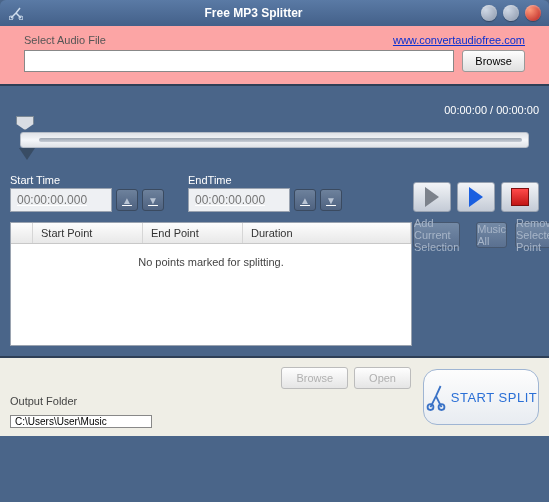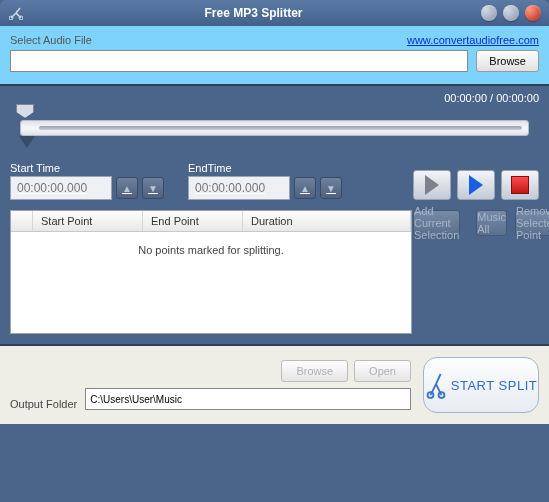--- a/index.html
+++ b/index.html
@@ -6,28 +6,28 @@
   body { width: 549px; height: 502px; background: #4a6589; overflow: hidden; }
 
   .titlebar { height: 26px; background: linear-gradient(#5a7aa5, #436089); display: flex; align-items: center; padding: 8px 8px; color: #fff; font-size: 12px; border-radius: 6px 6px 0 0; position: relative; }
   .titlebar .icon-box { width: 16px; height: 16px; margin-right: 8px; display:flex; align-items:center; justify-content:center; }
   .titlebar .title { flex: 1; text-align: center; font-weight: bold; }
   .titlebar .win-btn { width: 16px; height: 16px; border-radius: 50%; margin-left: 6px; box-shadow: inset 0 1px 2px rgba(255,255,255,.4), 0 1px 1px rgba(0,0,0,.3); }
   .btn-grey { background: radial-gradient(circle at 30% 30%, #cfd8e5, #8a96aa); }
   .btn-grey2 { background: radial-gradient(circle at 30% 30%, #cfd8e5, #8a96aa); }
   .btn-red { background: radial-gradient(circle at 30% 30%, #ff9a7a, #b81e1e); }
 
-  .section-file { background: #7dd3fc; padding: 8px 10px 12px; border-bottom: 2px solid #2e3f56; }
+  .section-file { background: #fca5a5; padding: 8px 24px 12px; border-bottom: 2px solid #2e3f56; }
   .section-file .toprow { display: flex; justify-content: space-between; font-size: 11px; color: #555; margin-bottom: 4px; }
   .section-file .toprow a { color: #0a2fd0; text-decoration: underline; }
   .file-row { display: flex; gap: 8px; align-items: center; }
   .file-input { flex: 1; height: 22px; background: #fff; border: 1px solid #888; padding: 0 4px; font-size: 12px; }
   .browse-btn { height: 22px; padding: 0 12px; font-size: 11px; background: linear-gradient(#fefefe, #e0e0e0); border: 1px solid #999; border-radius: 3px; cursor: pointer; }
 
-  .section-mid { padding: 6px 10px 10px; color: #fff; }
+  .section-mid { padding: 18px 10px 10px; color: #fff; }
   .time-readout { text-align: right; font-size: 11px; color: #fff; margin-bottom: 2px; }
 
   .track-wrap { position: relative; height: 42px; margin-bottom: 14px; }
   .pentagon { position:absolute; left:6px; top:-2px; width:18px; height:14px; background:#d9dde3; clip-path: polygon(50% 100%, 100% 55%, 100% 0, 0 0, 0 55%); border:1px solid #7b8894; }
   .track { position:absolute; left:10px; right:10px; top:14px; height:16px; background: linear-gradient(#dfe2e7,#f5f7fa,#dfe2e7); border-radius: 3px; border:1px solid #b5bcc7; }
   .track::after { content:''; position:absolute; left:18px; right:6px; top:50%; height:4px; margin-top:-2px; background: linear-gradient(#9aa3b0,#c8cdd6); border-radius:2px; }
   .up-tri { position:absolute; left:9px; top:30px; width:0; height:0; border-left:8px solid transparent; border-right:8px solid transparent; border-top:12px solid #384c64; }
 
   .time-panel { display:flex; gap: 24px; align-items: flex-end; }
   .time-group { }
@@ -52,21 +52,21 @@
   .col-d { flex:1; }
   .empty-msg { text-align:center; color:#444; padding-top:12px; font-size:11px; }
 
   .side-btns { width:126px; display:flex; flex-direction:row; gap:8px; justify-content: space-between; }
   .ghost-btn { height:26px; border-radius:3px; background: linear-gradient(#748aa6,#5a7090); border:1px solid #46576f; color:#a7b5c8; font-size:11px; display:flex; align-items:center; justify-content:center; }
 
   .footer { background:#efeee6; height:80px; padding:10px; border-top:2px solid #2e3f56; display:flex; align-items:center; gap:12px; }
   .output-col { flex:1; }
   .output-row1 { display:flex; gap:6px; justify-content:flex-end; margin-bottom:6px; }
   .out-btn { height:22px; padding:0 14px; font-size:11px; background: linear-gradient(#fefefe,#e5e5e5); border:1px solid #bcbcbc; border-radius:3px; color:#b0b0b0; }
-  .output-row2 { display:flex; align-items:flex-end; gap:8px; }
+  .output-row2 { display:flex; align-items:flex-start; gap:8px;flex-direction:column; }
   .output-label { font-size:11px; color:#444; }
   .output-input { flex:1; height:22px; border:1px solid #888; background:#fff; font-size:10px; padding:0 4px; }
 
   .start-btn { width:116px; height:56px; background: linear-gradient(#fdfdfd,#e8ecf1); border:1px solid #9fb5d3; border-radius:14px; display:flex; align-items:center; justify-content:center; gap:4px; cursor:pointer; }
   .start-btn span { color:#2a6fd6; font-size:13px; letter-spacing:.5px; }
   .scissors-svg { width:22px; height:28px; }
 </style>
 </head>
 <body>
 

